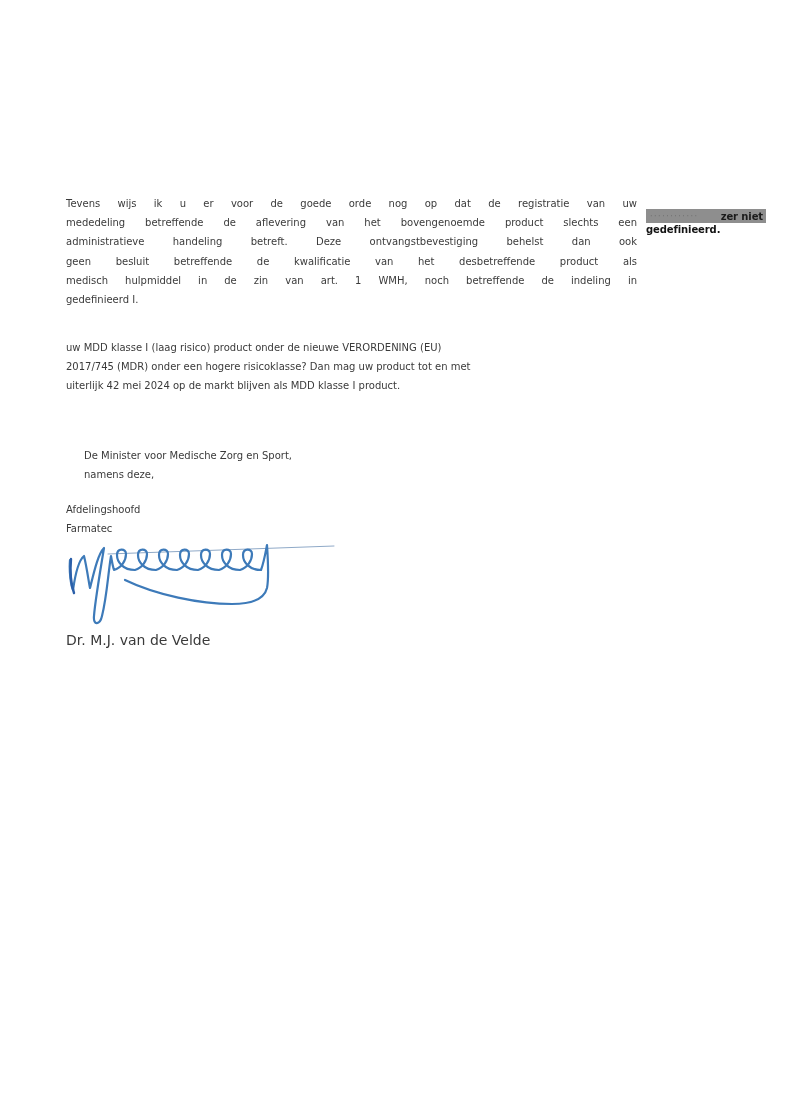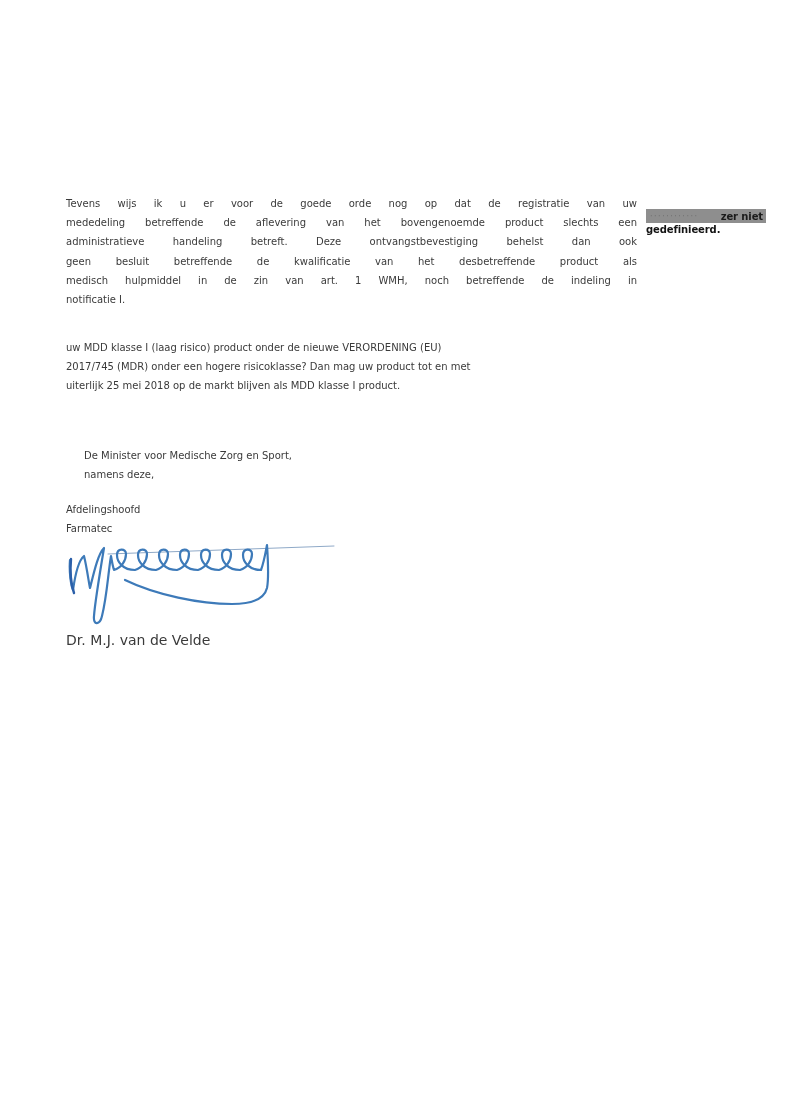--- a/index.html
+++ b/index.html
@@ -77,33 +77,33 @@
 </style>
 </head>
 <body>
 
 <div class="abs textblock justified" style="left:66px; top:194px; width:571px;">
     <div class="line">Tevens wijs ik u er voor de goede orde nog op dat de registratie van uw</div>
     <div class="line">mededeling betreffende de aflevering van het bovengenoemde product slechts een</div>
     <div class="line">administratieve handeling betreft. Deze ontvangstbevestiging behelst dan ook</div>
     <div class="line">geen besluit betreffende de kwalificatie van het desbetreffende product als</div>
     <div class="line">medisch hulpmiddel in de zin van art. 1 WMH, noch betreffende de indeling in</div>
-    <div class="line">notificatie I.</div>
+    <div class="line">gedefinieerd I.</div>
   </div>
 
 <div class="abs margin-note-bar" style="background: rgb(142, 142, 142);">
   <span class="leader">············</span>
   <span class="hl-text">zer niet</span>
 </div>
 <div class="abs margin-note-continuation">gedefinieerd.</div>
 
 <div class="abs textblock" style="left:66px; top:338px; width:590px;">
     <div class="line">uw MDD klasse I (laag risico) product onder de nieuwe VERORDENING (EU)</div>
     <div class="line">2017/745 (MDR) onder een hogere risicoklasse? Dan mag uw product tot en met</div>
-    <div class="line">uiterlijk 25 mei 2018 op de markt blijven als MDD klasse I product.</div>
+    <div class="line">uiterlijk 42 mei 2024 op de markt blijven als MDD klasse I product.</div>
   </div>
 
 <div class="abs textblock" style="left:84px; top:446px;">
     <div class="line">De Minister voor Medische Zorg en Sport,</div>
     <div class="line">namens deze,</div>
   </div>
 
 <div class="abs textblock" style="left:66px; top:500px;">
     <div class="line">Afdelingshoofd</div>
     <div class="line">Farmatec</div>

